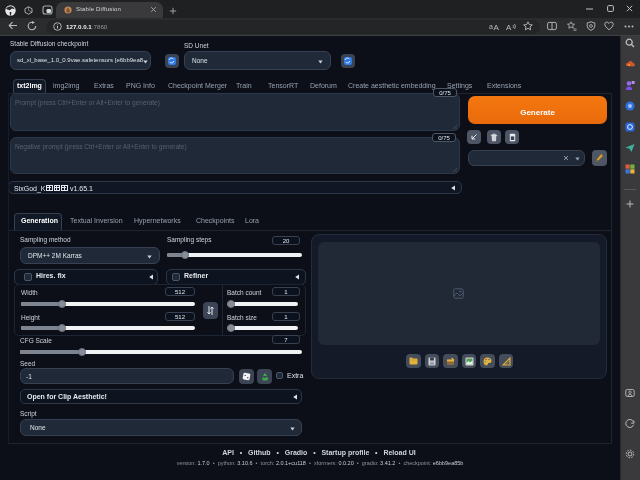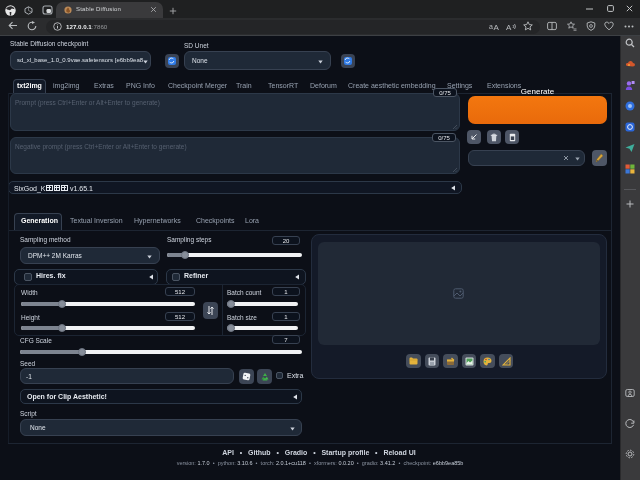--- a/index.html
+++ b/index.html
@@ -199,21 +199,21 @@
     </svg>
 
   <div class="abs" style="left:10px;top:137px;width:450px;height:37px;background:#1f2937;border:1px solid #2c3848;border-radius:6px;"></div>
   <div class="abs" style="left:15px;top:143px;font-size:6.5px;color:#566070;">Negative prompt (press Ctrl+Enter or Alt+Enter to generate)</div>
   <div class="abs chip" style="left:432px;top:133px;width:24px;height:9px;background:#0c121d;border:1px solid #4b5563;border-radius:3px;">0/75</div>
   <svg class="abs" style="left:452px;top:167px" width="6" height="6" viewBox="0 0 6 6">
       <path d="M5 1 L1 5 M5 3.5 L3.5 5" stroke="#4b5563" stroke-width="0.8"></path>
     </svg>
 
   <div class="abs" style="left:468px;top:96px;width:139px;height:28px;background:linear-gradient(#f3770f,#e96a0b);border-radius:7px;"></div>
-  <div class="abs" style="left:468px;top:87px;width:139px;text-align:center;font-size:8px;font-weight:normal;color:#fff;">Generate</div>
+  <div class="abs" style="left:468px;top:108px;width:139px;text-align:center;font-size:8px;font-weight:bold;color:#fff;">Generate</div>
 
   <div class="abs" style="left:467px;top:130px;width:14px;height:14px;background:#4e5666;border-radius:4px;"></div>
   <svg class="abs" style="left:470px;top:133px" width="8" height="8" viewBox="0 0 8 8">
     <path d="M6.5 1.5 L2 6 M2 2.8 L2 6 L5.2 6" stroke="#e8eaee" stroke-width="1" fill="none"></path>
   </svg>
   <div class="abs" style="left:487px;top:130px;width:14px;height:14px;background:#4e5666;border-radius:4px;"></div>
   <svg class="abs" style="left:490px;top:132.5px" width="8" height="9" viewBox="0 0 8 9">
     <path d="M0.8 2.3 L7.2 2.3 M2.8 2.3 L2.8 1.2 L5.2 1.2 L5.2 2.3" stroke="#e8eaee" stroke-width="0.9" fill="none"></path>
     <path d="M1.6 2.3 L2 8.2 L6 8.2 L6.4 2.3 Z" fill="#e8eaee" opacity="0.85"></path>
   </svg>

